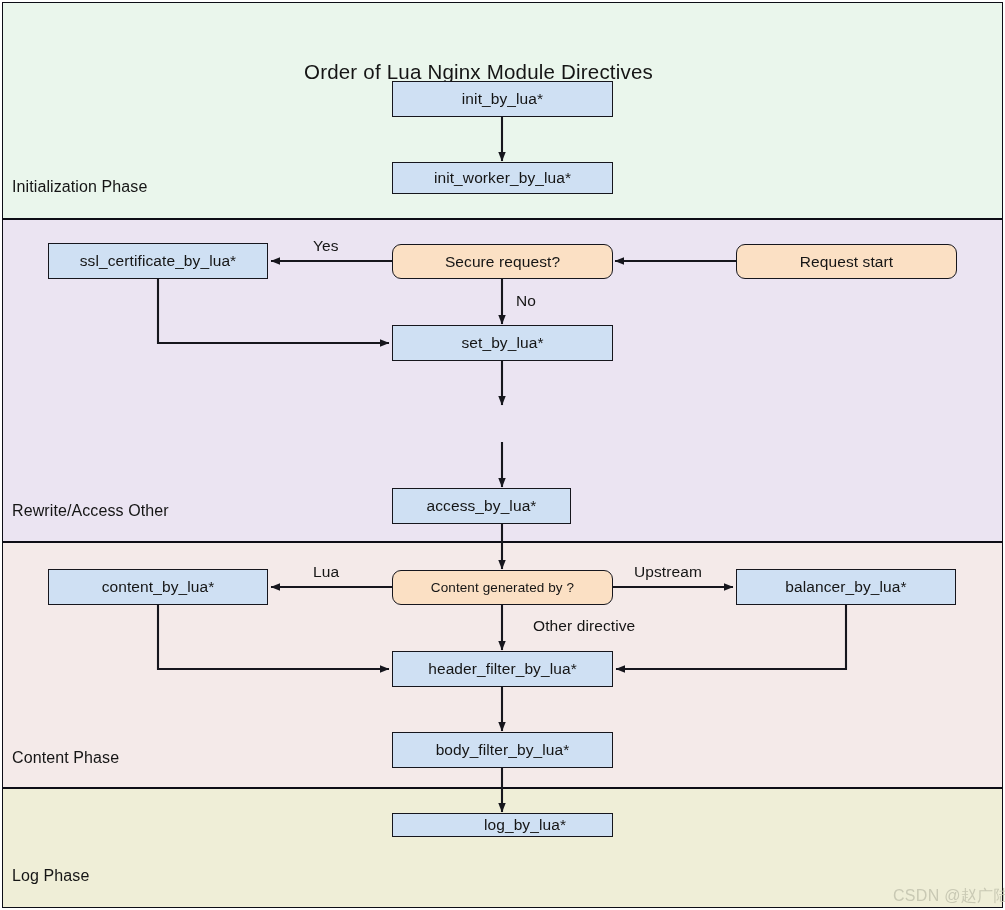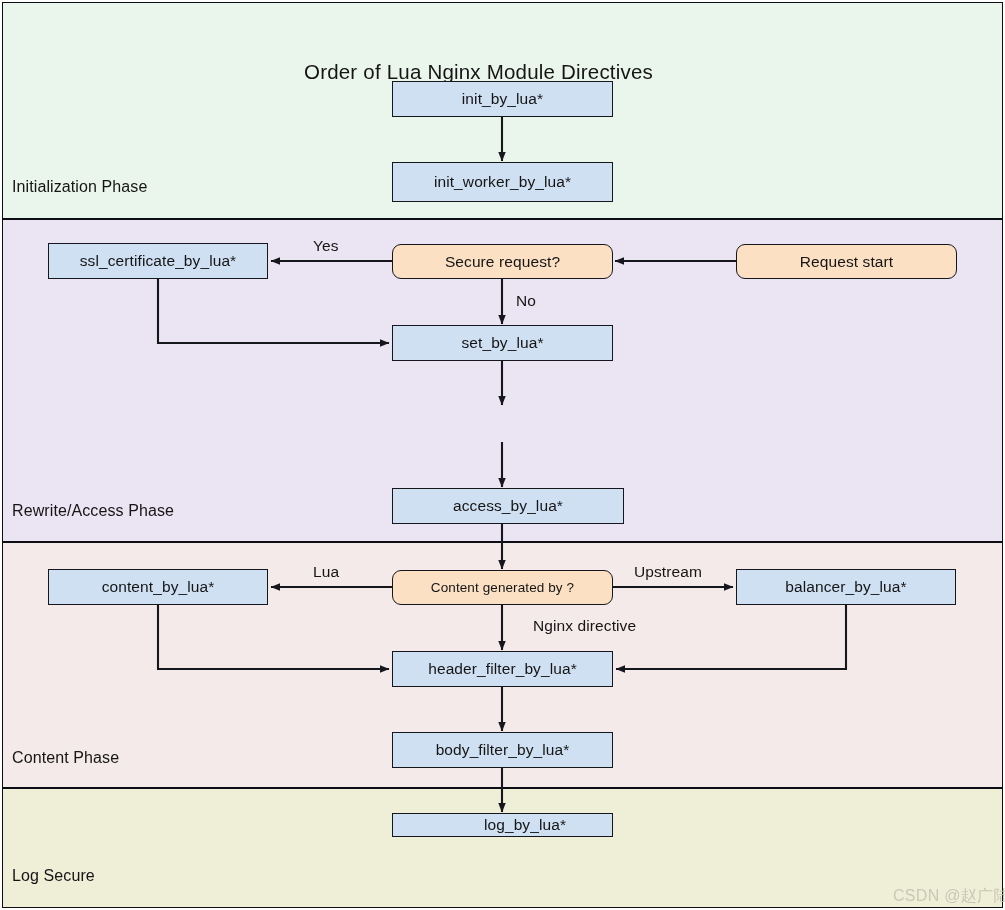--- a/index.html
+++ b/index.html
@@ -88,23 +88,23 @@
 <div id="canvas">
 
   <div class="band" style="left:2px; top:2px; width:1001px; height:217px; background:#eaf6ec;"></div>
   <div class="band" style="left:2px; top:219px; width:1001px; height:323px; background:#ebe4f2;"></div>
   <div class="band" style="left:2px; top:542px; width:1001px; height:246px; background:#f4eae9;"></div>
   <div class="band" style="left:2px; top:788px; width:1001px; height:120px; background:#efeed7;"></div>
 
   <div class="title" style="left:304px; top:24px;">Order of Lua Nginx Module Directives</div>
 
   <div class="band-label" style="left:12px; top:178px;">Initialization Phase</div>
-  <div class="band-label" style="left:12px; top:502px;">Rewrite/Access Phase</div>
+  <div class="band-label" style="left:12px; top:502px;">Rewrite/Access Other</div>
   <div class="band-label" style="left:12px; top:749px;">Content Phase</div>
-  <div class="band-label" style="left:12px; top:867px;">Log Secure</div>
+  <div class="band-label" style="left:12px; top:867px;">Log Phase</div>
 
   <svg id="svg-layer" viewBox="0 0 1005 910" xmlns="http://www.w3.org/2000/svg">
     <defs>
       <marker id="arrow" markerWidth="10" markerHeight="8" refX="9.2" refY="4" orient="auto" markerUnits="userSpaceOnUse">
         <path d="M0,0.2 L9.6,4 L0,7.8 Z" fill="#16161d"></path>
       </marker>
     </defs>
     <g stroke="#16161d" stroke-width="2.1" fill="none" marker-end="url(#arrow)">
 
       <path d="M502,117 L502,161"></path>
@@ -134,46 +134,46 @@
       <path d="M846,605 L846,669 L616,669"></path>
 
       <path d="M502,687 L502,731"></path>
 
       <path d="M502,768 L502,812"></path>
     </g>
   </svg>
 
   <div class="node process" style="left:392px; top:81px; width:221px; height:36px;">init_by_lua*</div>
 
-  <div class="node process" style="left:392px; top:162px; width:221px; height:40px;">init_worker_by_lua*</div>
+  <div class="node process" style="left:392px; top:162px; width:221px; height:32px;">init_worker_by_lua*</div>
 
   <div class="node decision" style="left:736px; top:244px; width:221px; height:35px;">Request start</div>
 
   <div class="node decision" style="left:392px; top:244px; width:221px; height:35px;">Secure request?</div>
 
   <div class="node process" style="left:48px; top:243px; width:220px; height:36px;">ssl_certificate_by_lua*</div>
 
   <div class="node process" style="left:392px; top:325px; width:221px; height:36px;">set_by_lua*</div>
 
 
-  <div class="node process" style="left:392px; top:488px; width:232px; height:36px;">access_by_lua*</div>
+  <div class="node process" style="left:392px; top:488px; width:179px; height:36px;">access_by_lua*</div>
 
   <div class="node decision small-text" style="left:392px; top:570px; width:221px; height:35px;">Content generated by ?</div>
 
   <div class="node process" style="left:48px; top:569px; width:220px; height:36px;">content_by_lua*</div>
 
   <div class="node process" style="left:736px; top:569px; width:220px; height:36px;">balancer_by_lua*</div>
 
   <div class="node process" style="left:392px; top:651px; width:221px; height:36px;">header_filter_by_lua*</div>
 
   <div class="node process" style="left:392px; top:732px; width:221px; height:36px;">body_filter_by_lua*</div>
 
   <div class="node process" style="left:392px; top:813px; width:221px; height:24px;padding-left:45px;">log_by_lua*</div>
 
   <div class="edge-label" style="left:313px; top:237px;">Yes</div>
   <div class="edge-label" style="left:516px; top:292px;">No</div>
   <div class="edge-label" style="left:313px; top:563px;">Lua</div>
   <div class="edge-label" style="left:634px; top:563px;">Upstream</div>
-  <div class="edge-label" style="left:533px; top:617px;">Nginx directive</div>
+  <div class="edge-label" style="left:533px; top:617px;">Other directive</div>
 
   <div class="watermark" style="left:893px; top:886px;">CSDN @赵广陆</div>
 
 </div>
 
 </body></html>

